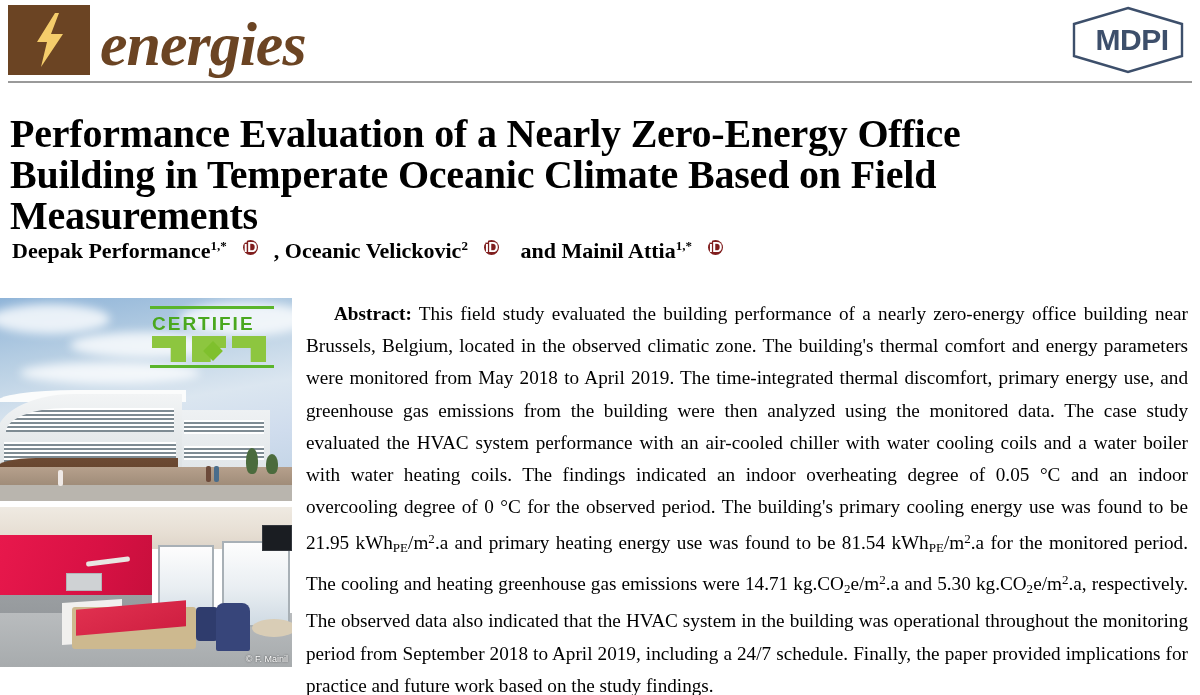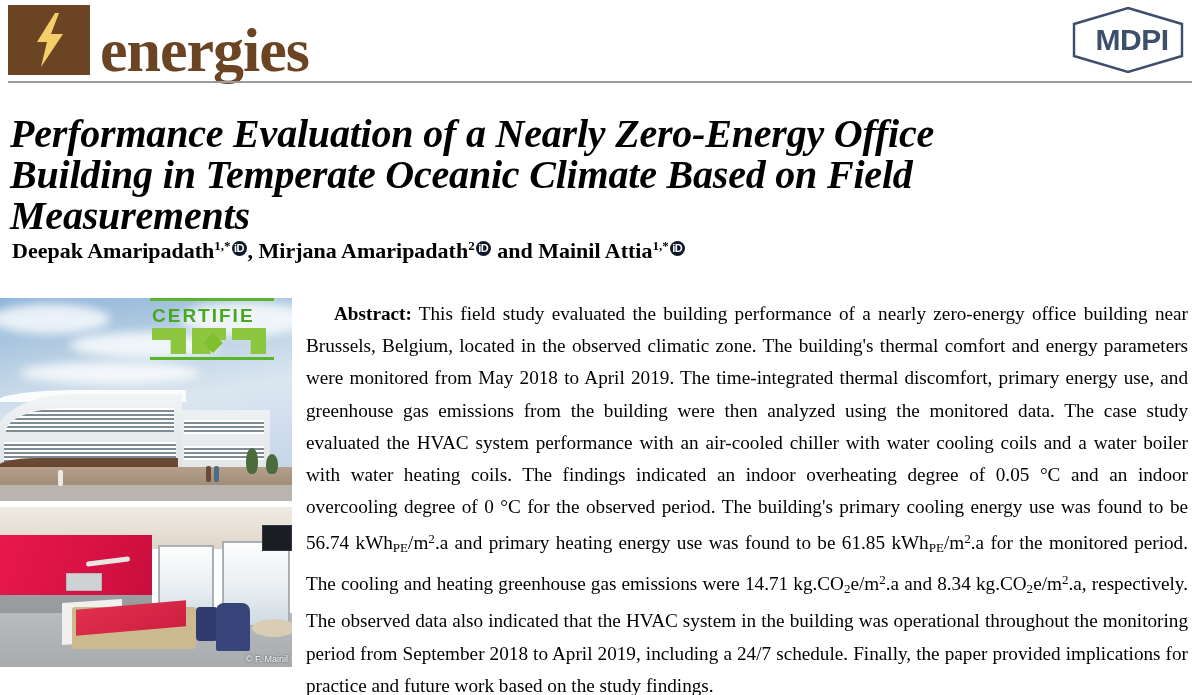--- a/index.html
+++ b/index.html
@@ -30,22 +30,23 @@
     background: #6b4423;
   }
   .bolt {
     position: absolute;
     left: 50%; top: 50%;
     transform: translate(-50%, -50%);
     width: 40px; height: 56px;
   }
   .journal-name {
     position: absolute;
-    left: 100px; top: 14px;
+    left: 100px; top: 8px;
     font-family: "Liberation Serif", serif;
+    font-style: italic;
     font-weight: bold;
     font-size: 62px;
     line-height: 72px;
     color: #6b4423;
     letter-spacing: -1px;
   }
   .mdpi-logo {
     position: absolute;
     right: 8px; top: 4px;
     width: 128px; height: 72px;
@@ -75,21 +76,20 @@
   .title {
     position: absolute;
     left: 10px; top: 86px;
     width: 1040px;
     font-family: "Liberation Serif", serif;
     font-weight: bold;
     font-size: 40px;
     line-height: 41px;
     letter-spacing: -0.2px;
     color: #000;
-    font-style: italic;
   }
 
   
   .authors {
     position: absolute;
     left: 12px; top: 236px;
     width: 1160px;
     font-family: "Liberation Serif", serif;
     font-weight: bold;
     font-size: 22px;
@@ -98,29 +98,29 @@
   }
   .authors sup {
     font-size: 13px;
     vertical-align: super;
     line-height: 0;
   }
   .orcid {
     display: inline-block;
     width: 15px; height: 15px;
     border-radius: 50%;
-    background: #0f172a;
+    background: #7f1d1d;
     color: #ffffff;
     font-family: "Liberation Sans", sans-serif;
-    font-size: 11px;
+    font-size: 14px;
     font-weight: bold;
     line-height: 15px;
     text-align: center;
     vertical-align: 6px;
-    margin: 0 1px;
+    margin: 0 16px;
     letter-spacing: -0.5px;
   }
 
   
   .figures {
     position: absolute;
     left: 0; top: 298px;
     width: 292px;
     height: 397px;
   }
@@ -198,21 +198,21 @@
   .tree {
     position: absolute;
     width: 12px; height: 26px;
     background: #4b6b3d;
     border-radius: 50% 50% 40% 40%;
   }
 
   
   .certifie {
     position: absolute;
-    left: 148px; top: 0;
+    left: 148px; top: 8px;
     width: 128px; height: 62px;
   }
   .cert-rule {
     position: absolute; left: 2px; width: 124px; height: 3px;
     background: #5ab52b;
   }
   .cert-word {
     position: absolute;
     left: 4px; top: 8px;
     width: 122px;
@@ -374,21 +374,21 @@
     </svg>
     <div class="mdpi-text">MDPI</div>
   </div>
 
   <div class="header-rule"></div>
 </div>
 
 <h1 class="title">Performance Evaluation of a Nearly Zero-Energy Office Building in Temperate Oceanic Climate Based on Field Measurements</h1>
 
 <div class="authors">
-  <span>Deepak Amaripadath</span><sup>1,*</sup><span class="orcid">iD</span><span>, </span><span>Mirjana Amaripadath</span><sup>2</sup><span class="orcid">iD</span><span> and </span><span>Mainil Attia</span><sup>1,*</sup><span class="orcid">iD</span>
+  <span>Deepak Performance</span><sup>1,*</sup><span class="orcid">iD</span><span>, </span><span>Oceanic Velickovic</span><sup>2</sup><span class="orcid">iD</span><span> and </span><span>Mainil Attia</span><sup>1,*</sup><span class="orcid">iD</span>
 </div>
 
 <div class="figures">
 
   <div class="photo photo-building">
     <div class="sky"></div>
     <div class="cloud" style="left:-10px; top:6px;  width:120px; height:30px;"></div>
     <div class="cloud" style="left:70px;  top:34px; width:150px; height:26px;"></div>
     <div class="cloud" style="left:180px; top:4px;  width:130px; height:34px;"></div>
     <div class="cloud" style="left:20px;  top:64px; width:180px; height:22px;"></div>
@@ -451,17 +451,17 @@
   </div>
 </div>
 
 <div class="abstract">
   <b>Abstract:</b>
   <span>This field study evaluated the building performance of a nearly zero-energy office building near Brussels, Belgium, located in the observed climatic zone.</span>
   <span>The building's thermal comfort and energy parameters were monitored from May 2018 to April 2019.</span>
   <span>The time-integrated thermal discomfort, primary energy use, and greenhouse gas emissions from the building were then analyzed using the monitored data.</span>
   <span>The case study evaluated the HVAC system performance with an air-cooled chiller with water cooling coils and a water boiler with water heating coils.</span>
   <span>The findings indicated an indoor overheating degree of 0.05 °C and an indoor overcooling degree of 0 °C for the observed period.</span>
-  <span>The building's primary cooling energy use was found to be <span>56.74</span>&nbsp;<span>kWh</span><sub>PE</sub><span>/m</span><sup>2</sup><span>.a</span> and primary heating energy use was found to be <span>61.85</span>&nbsp;<span>kWh</span><sub>PE</sub><span>/m</span><sup>2</sup><span>.a</span> for the monitored period.</span>
-  <span>The cooling and heating greenhouse gas emissions were <span>14.71</span>&nbsp;<span>kg.CO</span><sub>2</sub><span>e/m</span><sup>2</sup><span>.a</span> and <span>8.34</span>&nbsp;<span>kg.CO</span><sub>2</sub><span>e/m</span><sup>2</sup><span>.a</span>, respectively.</span>
+  <span>The building's primary cooling energy use was found to be <span>21.95</span>&nbsp;<span>kWh</span><sub>PE</sub><span>/m</span><sup>2</sup><span>.a</span> and primary heating energy use was found to be <span>81.54</span>&nbsp;<span>kWh</span><sub>PE</sub><span>/m</span><sup>2</sup><span>.a</span> for the monitored period.</span>
+  <span>The cooling and heating greenhouse gas emissions were <span>14.71</span>&nbsp;<span>kg.CO</span><sub>2</sub><span>e/m</span><sup>2</sup><span>.a</span> and <span>5.30</span>&nbsp;<span>kg.CO</span><sub>2</sub><span>e/m</span><sup>2</sup><span>.a</span>, respectively.</span>
   <span>The observed data also indicated that the HVAC system in the building was operational throughout the monitoring period from September 2018 to April 2019, including a 24/7 schedule.</span>
   <span>Finally, the paper provided implications for practice and future work based on the study findings.</span>
 </div>
 
 </body></html>

